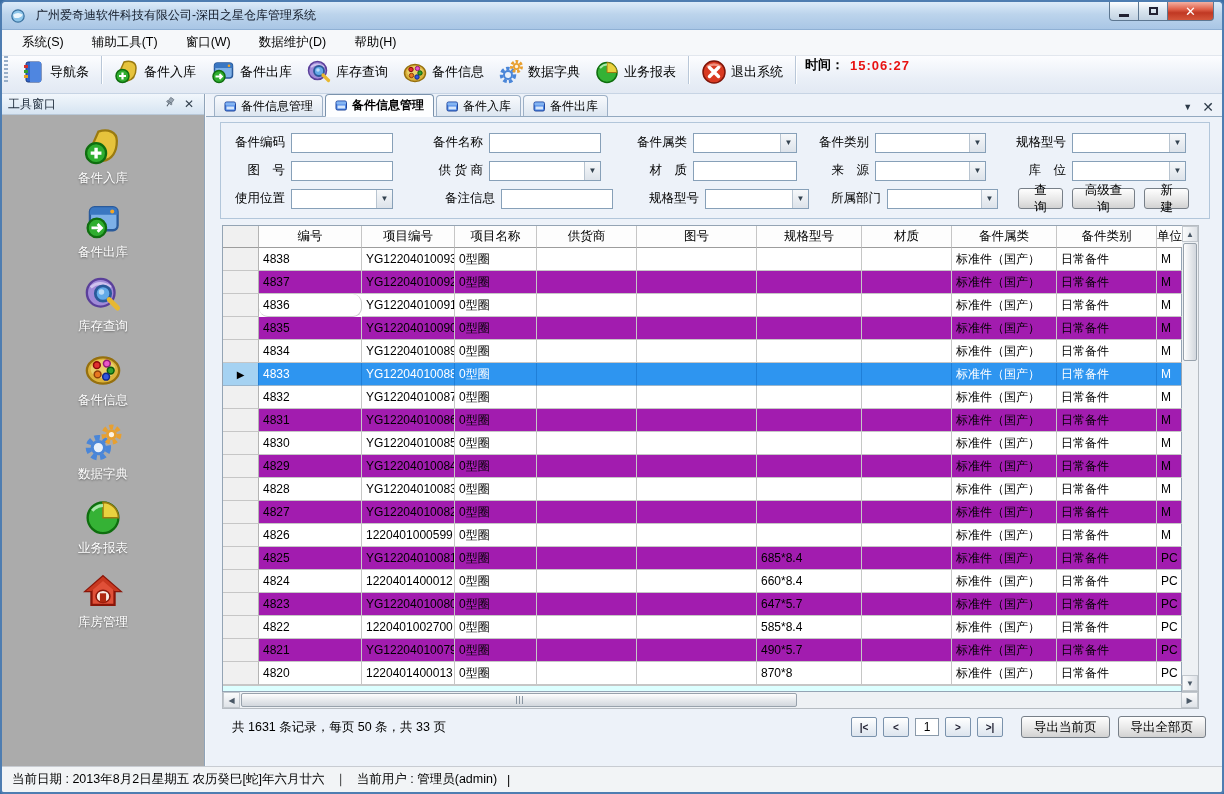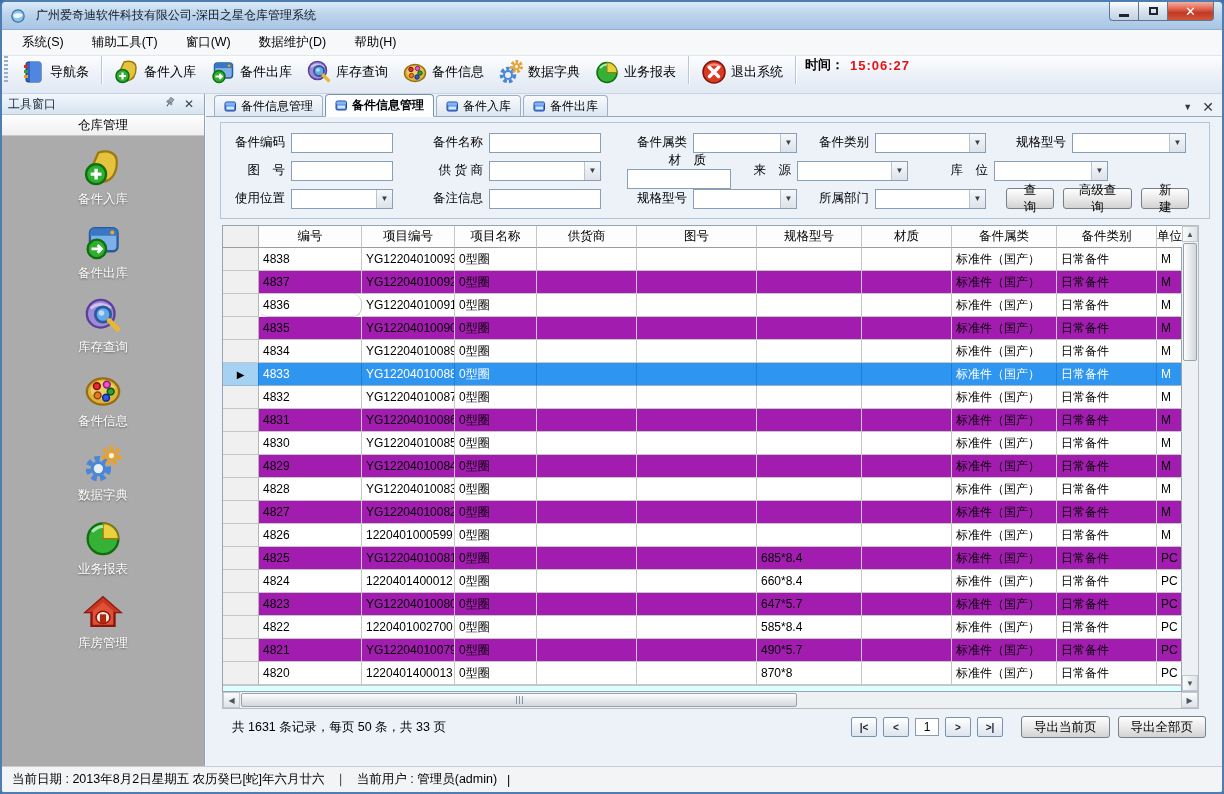--- a/index.html
+++ b/index.html
@@ -277,21 +277,20 @@
               <svg width="13" height="13" viewBox="0 0 26 26">
                 <g transform="rotate(35 13 13)">
                   <rect x="9" y="3" width="8" height="9" rx="1" fill="#9aa6b2" stroke="#4a5662"></rect>
                   <rect x="7" y="12" width="12" height="3" rx="1" fill="#9aa6b2" stroke="#4a5662"></rect>
                   <line x1="13" y1="15" x2="13" y2="22" stroke="#4a5662" stroke-width="2"></line>
                 </g>
               </svg>
             </span></span>
         <span class="sb-ctrl">✕</span>
       </div>
-      <div class="sb-section">仓库管理</div>
       <div class="sb-body" id="sidebarItems">
           <div class="sb-item">
             <span class="icn">
               <svg width="40" height="40" viewBox="0 0 26 26">
                 <path d="M10 3 C16 1 22 3 22 9 C22 16 19 21 13 22 C8 22 5 18 6 12 Z" fill="#e6c33c" stroke="#9a7a10" stroke-width="1.5"></path>
                 <circle cx="8.5" cy="17" r="6.5" fill="#2fae2f" stroke="#0f6e0f" stroke-width="1.5"></circle>
                 <path d="M5 17 h7 M8.5 13.5 v7" stroke="#fff" stroke-width="2.2"></path>
               </svg>
             </span>
             <span class="label">备件入库</span>
@@ -457,41 +456,41 @@
               <span class="flabel">图　号</span>
               <div class="tfield" style="width: 102px;"><input style=""></div>
             </div>
             <div class="pair" style="margin-right: 26px;">
               <span class="flabel">供 货 商</span>
               <div class="combo" style="width: 112px;">
                 <div class="cbox"></div>
                 <span class="arrow">▼</span>
               </div>
             </div>
-            <div class="pair" style="margin-right: 0; flex-direction: column;">
+            <div class="pair" style="margin-right: 12px;">
               <span class="flabel">材　质</span>
               <div class="tfield" style="width: 104px;"><input style=""></div>
             </div>
             <div class="pair" style="margin-right: 20px;">
               <span class="flabel">来　源</span>
               <div class="combo" style="width: 111px;">
                 <div class="cbox"></div>
                 <span class="arrow">▼</span>
               </div>
             </div>
             <div class="pair" style="margin-right: 0px;">
               <span class="flabel">库　位</span>
               <div class="combo" style="width: 114px;">
                 <div class="cbox"></div>
                 <span class="arrow">▼</span>
               </div>
             </div>
           </div>
           <div class="form-row">
-            <div class="pair" style="margin-right: 30px;">
+            <div class="pair" style="margin-right: 42px;">
               <span class="flabel">使用位置</span>
               <div class="combo" style="width: 102px;">
                 <div class="cbox"></div>
                 <span class="arrow">▼</span>
               </div>
             </div>
             <div class="pair" style="margin-right: 26px;">
               <span class="flabel">备注信息</span>
               <div class="tfield" style="width: 112px;"><input style=""></div>
             </div>

